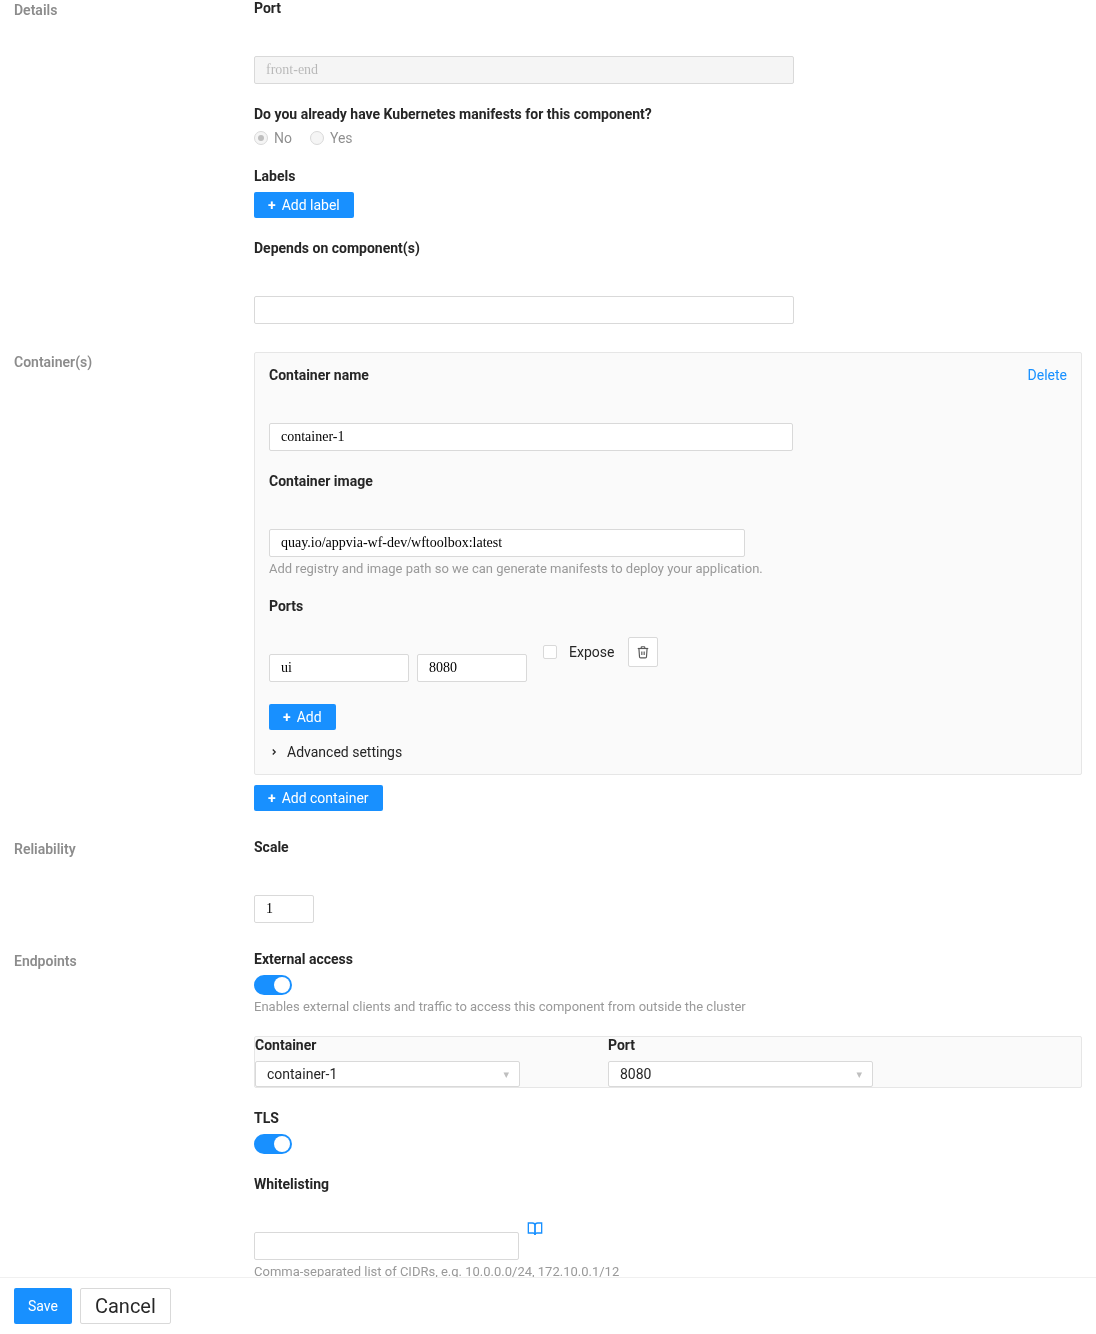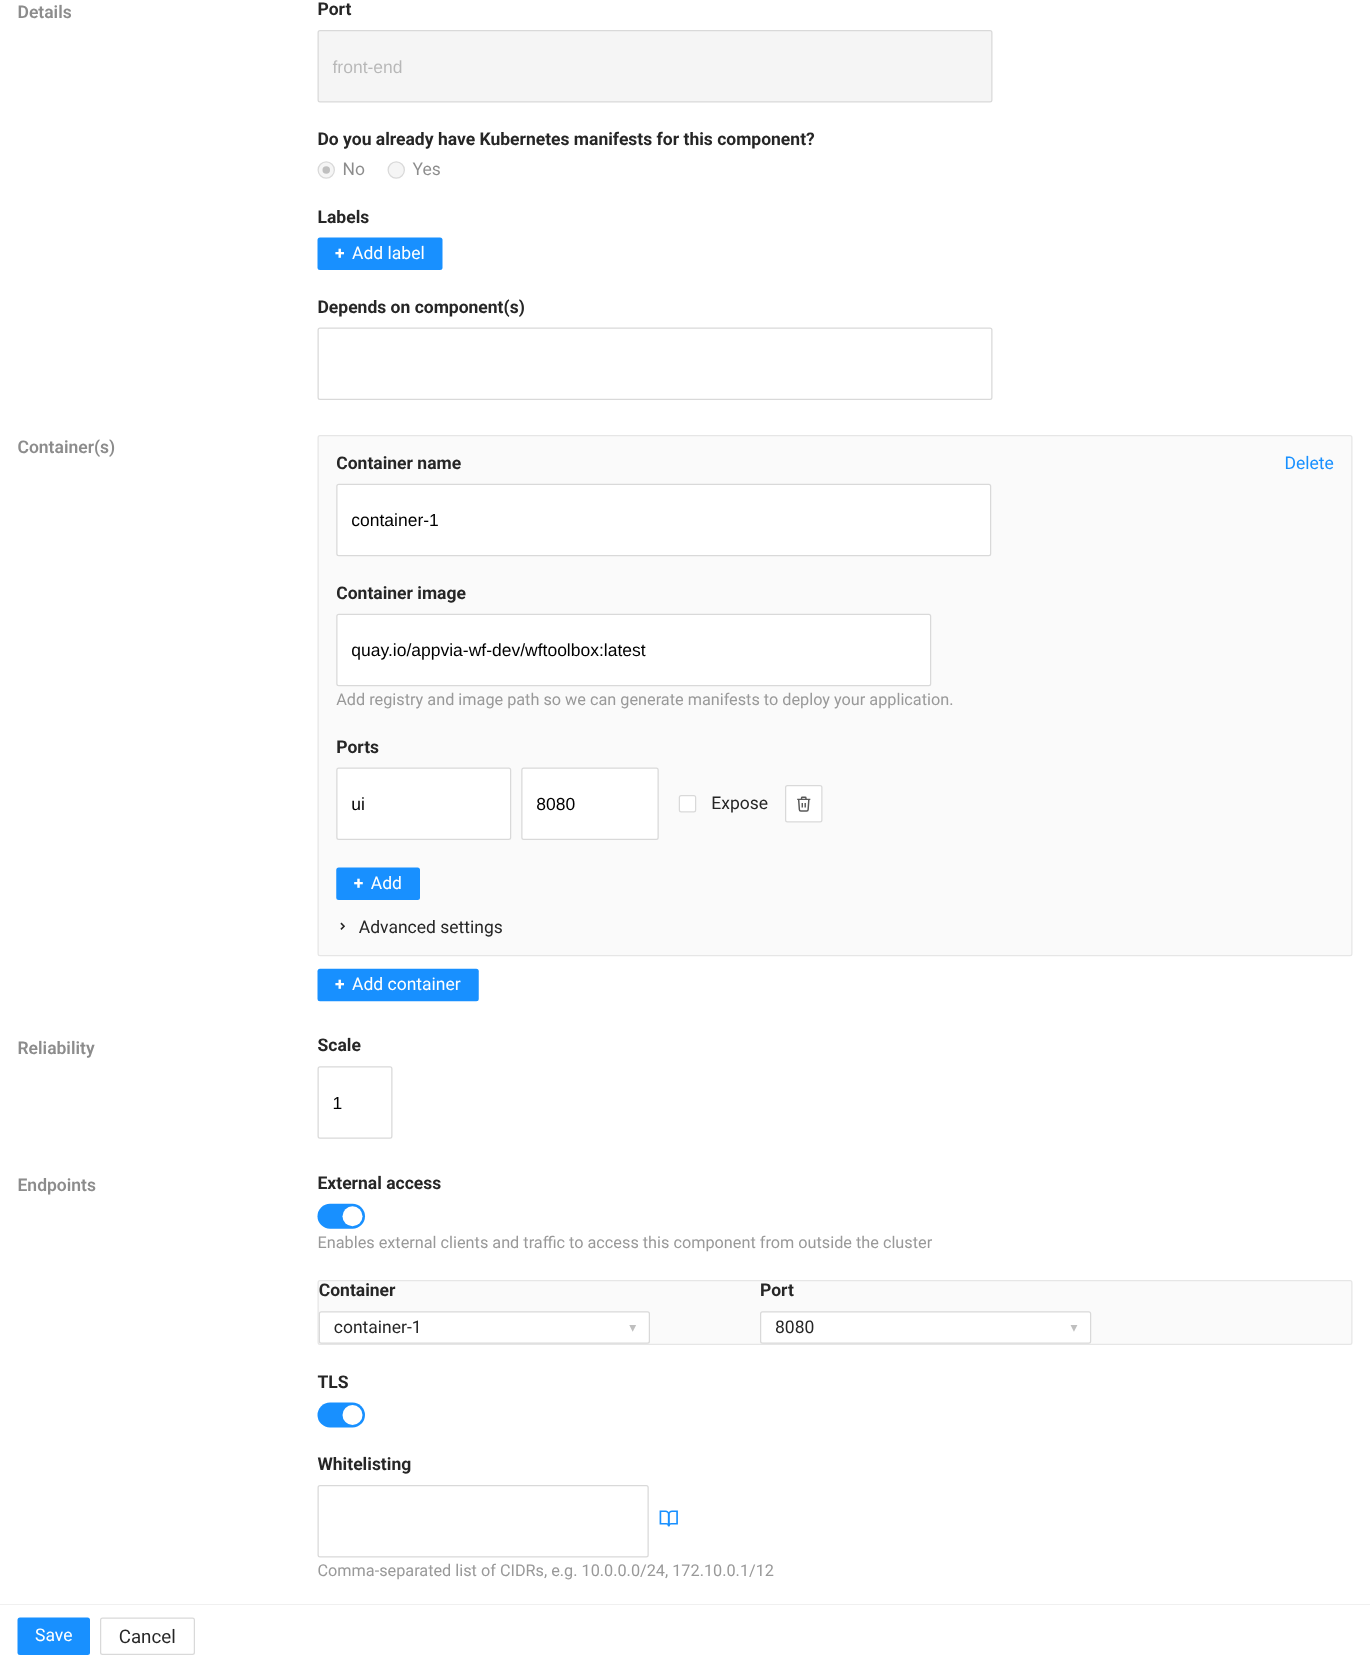--- a/index.html
+++ b/index.html
@@ -21,26 +21,27 @@
   }
   .main { flex: 1; }
   .label {
     font-weight: 700;
     margin-bottom: 8px;
     color: #262626;
   }
   .field { margin-bottom: 22px; }
   .input {
     width: 540px;
-    padding: 20px 11px;
+    padding: 5px 11px;
     border: 1px solid #d9d9d9;
     border-radius: 2px;
     font-size: 14px;
     background: #fff;
-    font-family: Liberation Sans, sans-serif;
+    font-family: Liberation Serif, serif;
+    margin-top: 32px;
   }
   .input.disabled {
     background: #f5f5f5;
     color: rgba(0,0,0,0.25);
   }
   .input-sm { width: 60px; }
   .input-mid { width: 265px; }
   .radio-row { display: flex; gap: 18px; }
   .radio-item {
     display: flex;
@@ -72,21 +73,21 @@
     font-size: 14px;
     cursor: pointer;
     font-family: inherit;
   }
   .btn-default {
     background: #fff;
     color: rgba(0,0,0,0.85);
     border: 1px solid #d9d9d9;
     border-radius: 2px;
     padding: 5px 14px;
-    font-size: 15px;
+    font-size: 20px;
     cursor: pointer;
     font-family: inherit;
   }
   .plus-icon { font-weight: bold; line-height: 1; }
   .card {
     border: 1px solid #e6e6e6;
     border-radius: 2px;
     padding: 14px 14px 14px 14px;
     background: #fafafa;
     position: relative;

